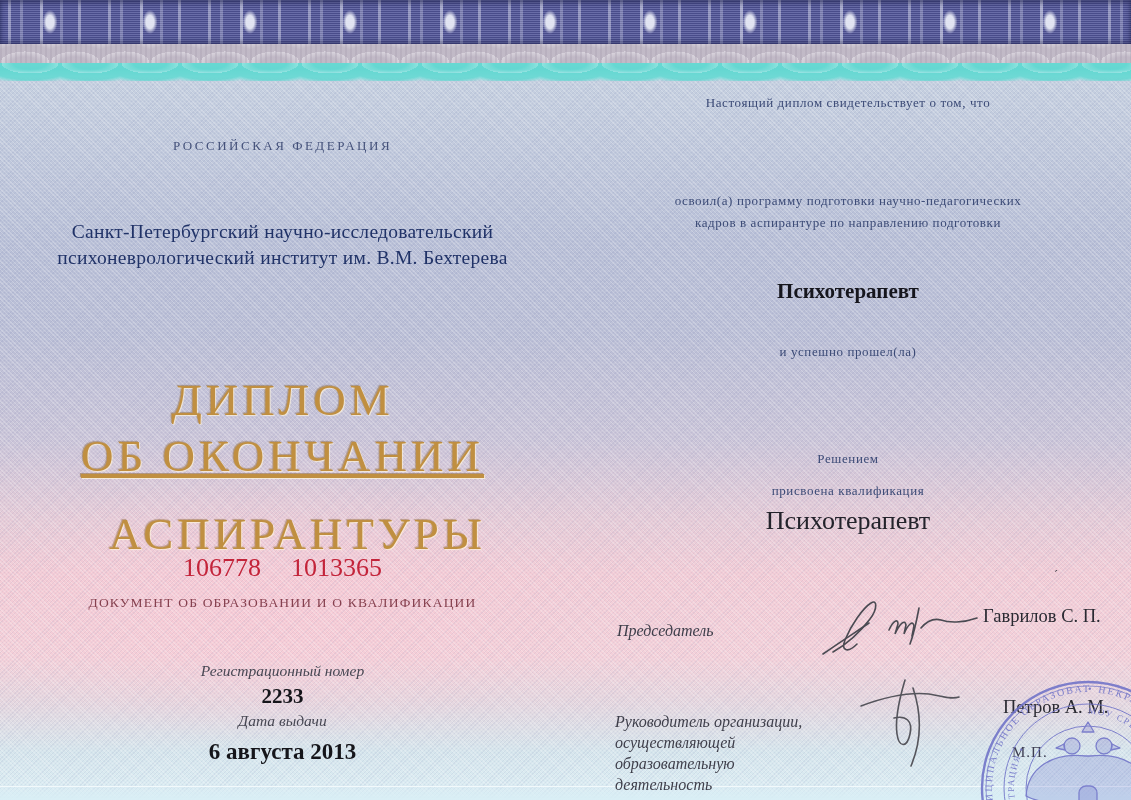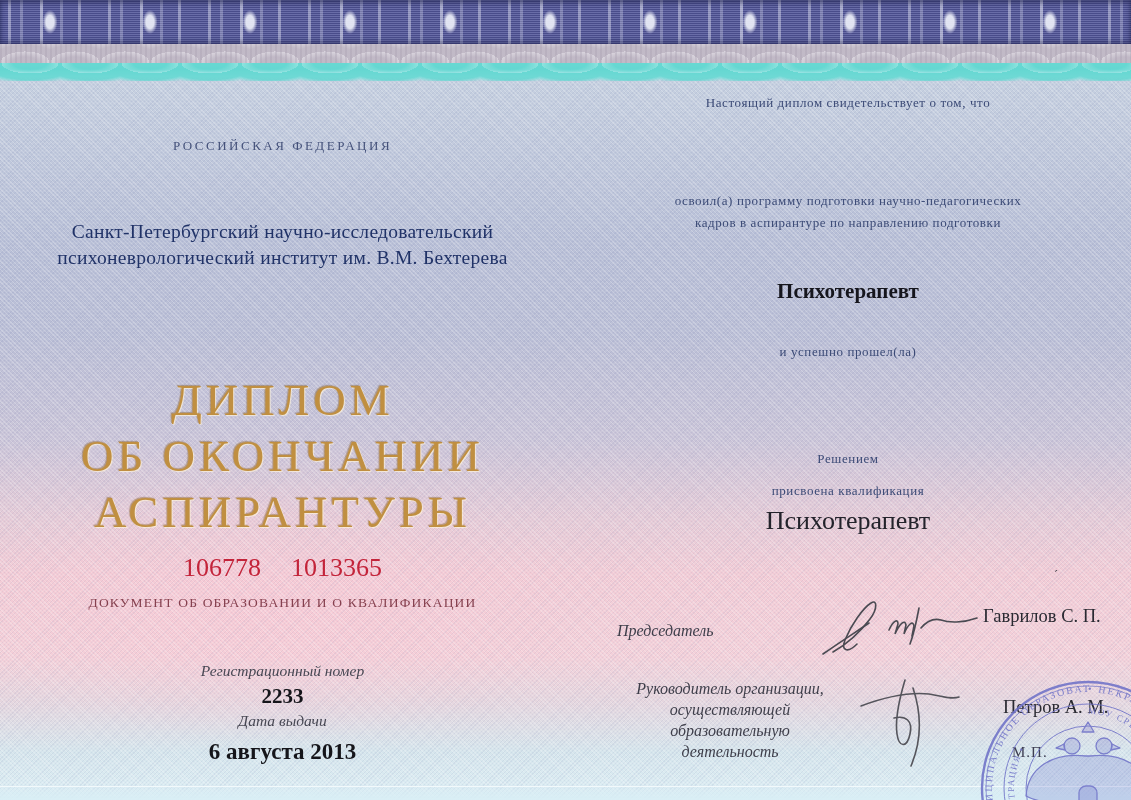--- a/index.html
+++ b/index.html
@@ -62,40 +62,40 @@
   .page-right{left:565px; width:566px;}
   .cline{position:absolute; left:0; width:100%; text-align:center; white-space:nowrap;}
 
   .country{top:138px; font-size:13px; letter-spacing:2.5px; color:#44517a;}
   .inst{font-size:19.5px; color:#203267; letter-spacing:0.3px;}
   .inst1{top:221px;} .inst2{top:247px;}
   .gold{
     font-size:45px; letter-spacing:4px; color:#c08f41; font-weight:normal;
     text-shadow:1px 1px 1px rgba(255,244,220,0.75), -1px -1px 1px rgba(130,88,30,0.45);
   }
-  .t1{top:374px;} .t2{top:430px;} .t3{top:486px;}
+  .t1{top:374px;} .t2{top:430px;text-decoration:underline;} .t3{top:508px;padding-left:15px;}
   .nums{top:553px; font-size:26px; font-weight:normal; color:#c3243a;}
   .nums .gap{display:inline-block; width:30px;}
   .doctype{top:595px; font-size:13.5px; letter-spacing:1.2px; color:#86404f;}
   .lbl-it{font-style:italic; font-size:15.5px; color:#474753;}
   .reg-label{top:662px;} .reg-num{top:684px; font-size:21px; font-weight:bold; color:#15151a;}
   .date-label{top:712px;} .date-val{top:739px; font-size:23px; font-weight:bold; color:#15151a;}
 
   .small-blue{font-size:13px; color:#3b4a76; letter-spacing:0.6px;}
   .intro{top:95px;}
   .name{top:129px; font-size:29px; font-weight:bold; color:#121219; letter-spacing:0.5px;}
   .prog1{top:193px;} .prog2{top:215px;}
   .direction{top:279px; font-size:21px; font-weight:bold; color:#16161d;}
   .passed{top:344px;} .decision{top:451px;} .qual-label{top:483px;}
   .qualification{top:506px; font-size:26px; color:#23232b;}
   .stray{position:absolute; left:489px; top:568px; font-size:12px; color:#44444c;}
 
   .sig-label{position:absolute; font-style:italic; font-size:16px; color:#3e3e4a; line-height:21px;}
   .chairman-label{left:52px; top:620px;}
-  .head-label{left:50px; top:678px; width:230px; white-space:normal;text-align:center;}
+  .head-label{left:50px; top:711px; width:230px; white-space:normal;}
   .sig-name{position:absolute; font-size:18.5px; color:#2a2a32; z-index:6; white-space:nowrap;}
   .chairman-name{left:418px; top:606px;text-align:right;}
   .head-name{left:438px; top:697px;}
   .sig-svg{position:absolute; z-index:5;}
   .sig1{left:250px; top:590px;}
   .sig2{left:282px; top:672px;}
   .mp{position:absolute; left:447px; top:744px; font-size:15px; color:#3e3e52; z-index:6; letter-spacing:1px;}
 
   .seal{position:absolute; left:968px; top:668px; width:240px; height:240px; z-index:4; opacity:0.88;}
 </style>

